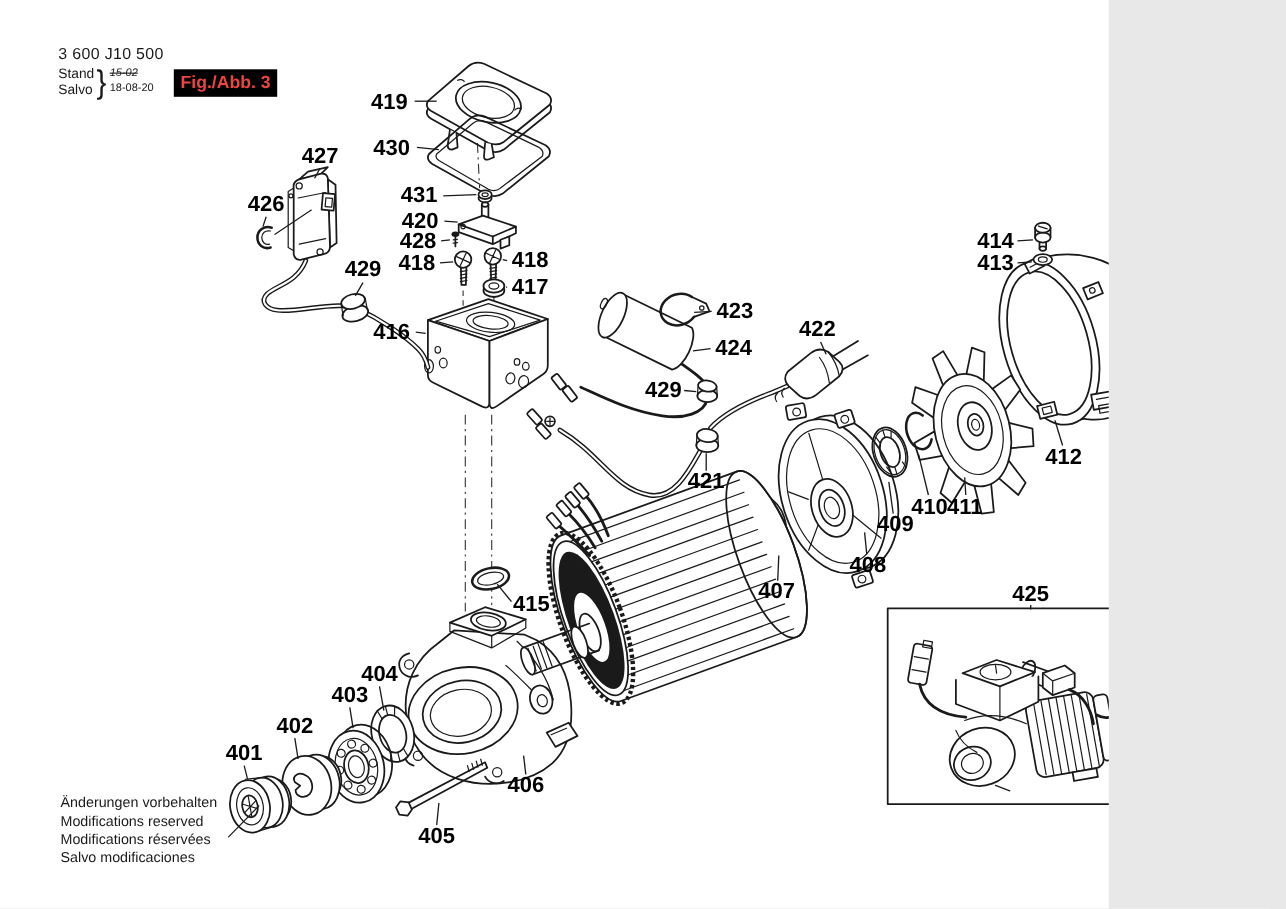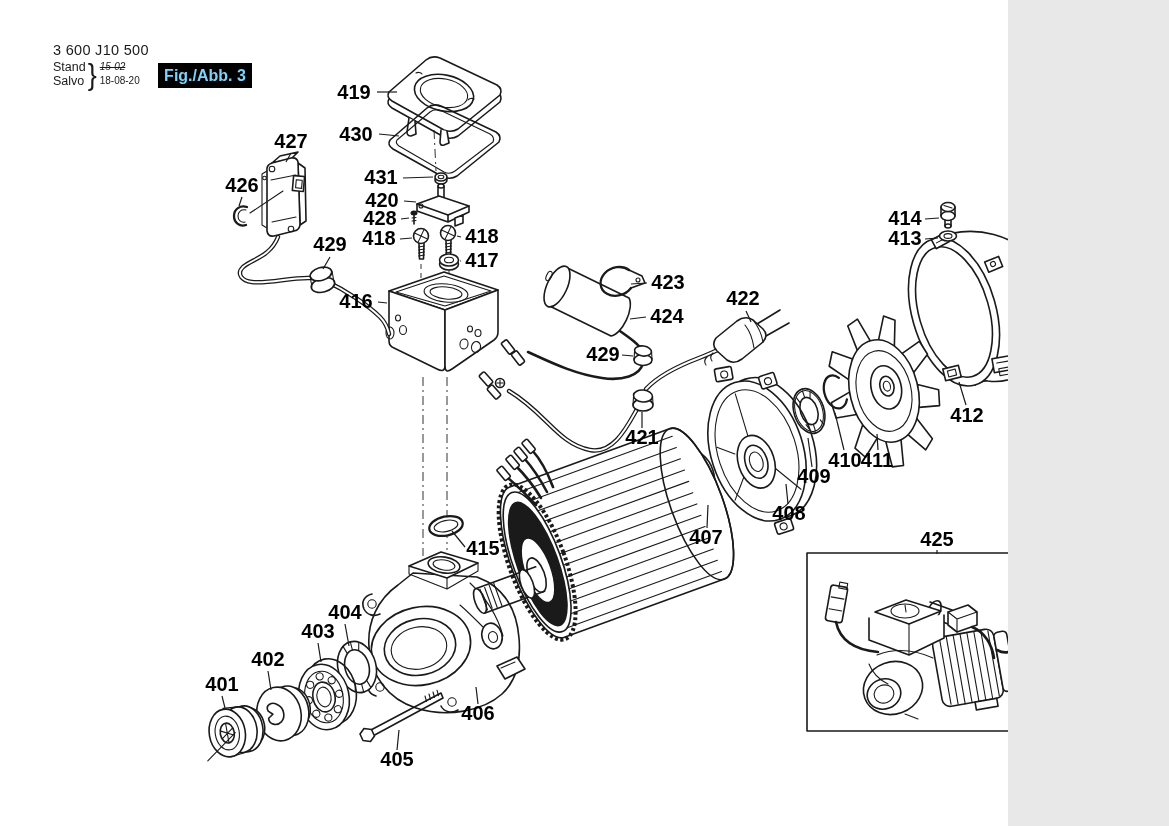--- a/index.html
+++ b/index.html
@@ -7,21 +7,21 @@
         font-family:"Liberation Sans",sans-serif;color:#1a1a1a;}
   
   #hdr{position:absolute;left:53px;top:42px;}
   .cat{font-size:14.5px;letter-spacing:.3px;}
   .issue-row{display:flex;margin-top:2px;}
   .issue-labels div{font-size:12.5px;line-height:14px;}
   .brace{font-size:27px;font-weight:400;margin:0 3px 0 2px;transform:scaleY(1.1);}
   .issue-vals div{font-size:10px;line-height:14px;}
   .struck{text-decoration:line-through;font-style:italic;}
   #figbox{position:absolute;left:158px;top:63px;width:94px;height:25px;background:#000;
-          color:#7dd3fc;font-weight:bold;font-size:16px;text-align:center;line-height:25px;}
+          color:#ef4444;font-weight:bold;font-size:16px;text-align:center;line-height:25px;}
   
   #notes{position:absolute;left:55px;top:722px;font-size:13px;line-height:16.5px;}
   
   svg{position:absolute;left:0;top:0;}
   .p{stroke:#1a1a1a;fill:none;stroke-width:1.6;stroke-linecap:round;stroke-linejoin:round;}
   .pw{fill:#ffffff;}
   .pd{fill:#1a1a1a;}
   .thin{stroke-width:1.1;}
   .th2{stroke-width:2.3;}
   .cable{stroke:#1a1a1a;stroke-width:4.4;fill:none;stroke-linecap:round;}
@@ -46,20 +46,26 @@
       </div>
       <div class="brace">}</div>
       <div class="issue-vals">
         <div class="struck">15-02</div>
         <div>18-08-20</div>
       </div>
     </div>
   </div>
   <div id="figbox">Fig./Abb. 3</div>
 
+  <div id="notes">
+    <div>Änderungen vorbehalten</div>
+    <div>Modifications reserved</div>
+    <div>Modifications réservées</div>
+    <div>Salvo modificaciones</div>
+  </div>
 
   <svg width="1169" height="826" viewBox="0 0 1169 826">
 
     <g>
       <line class="axis" x1="434" y1="130" x2="436" y2="171"></line>
       <line class="dash" x1="421" y1="264" x2="421" y2="289"></line>
       <line class="dash" x1="449" y1="269" x2="449" y2="290"></line>
       <line class="axis" x1="423" y1="377" x2="423" y2="556"></line>
       <line class="axis" x1="447" y1="377" x2="447" y2="550"></line>
     </g>

